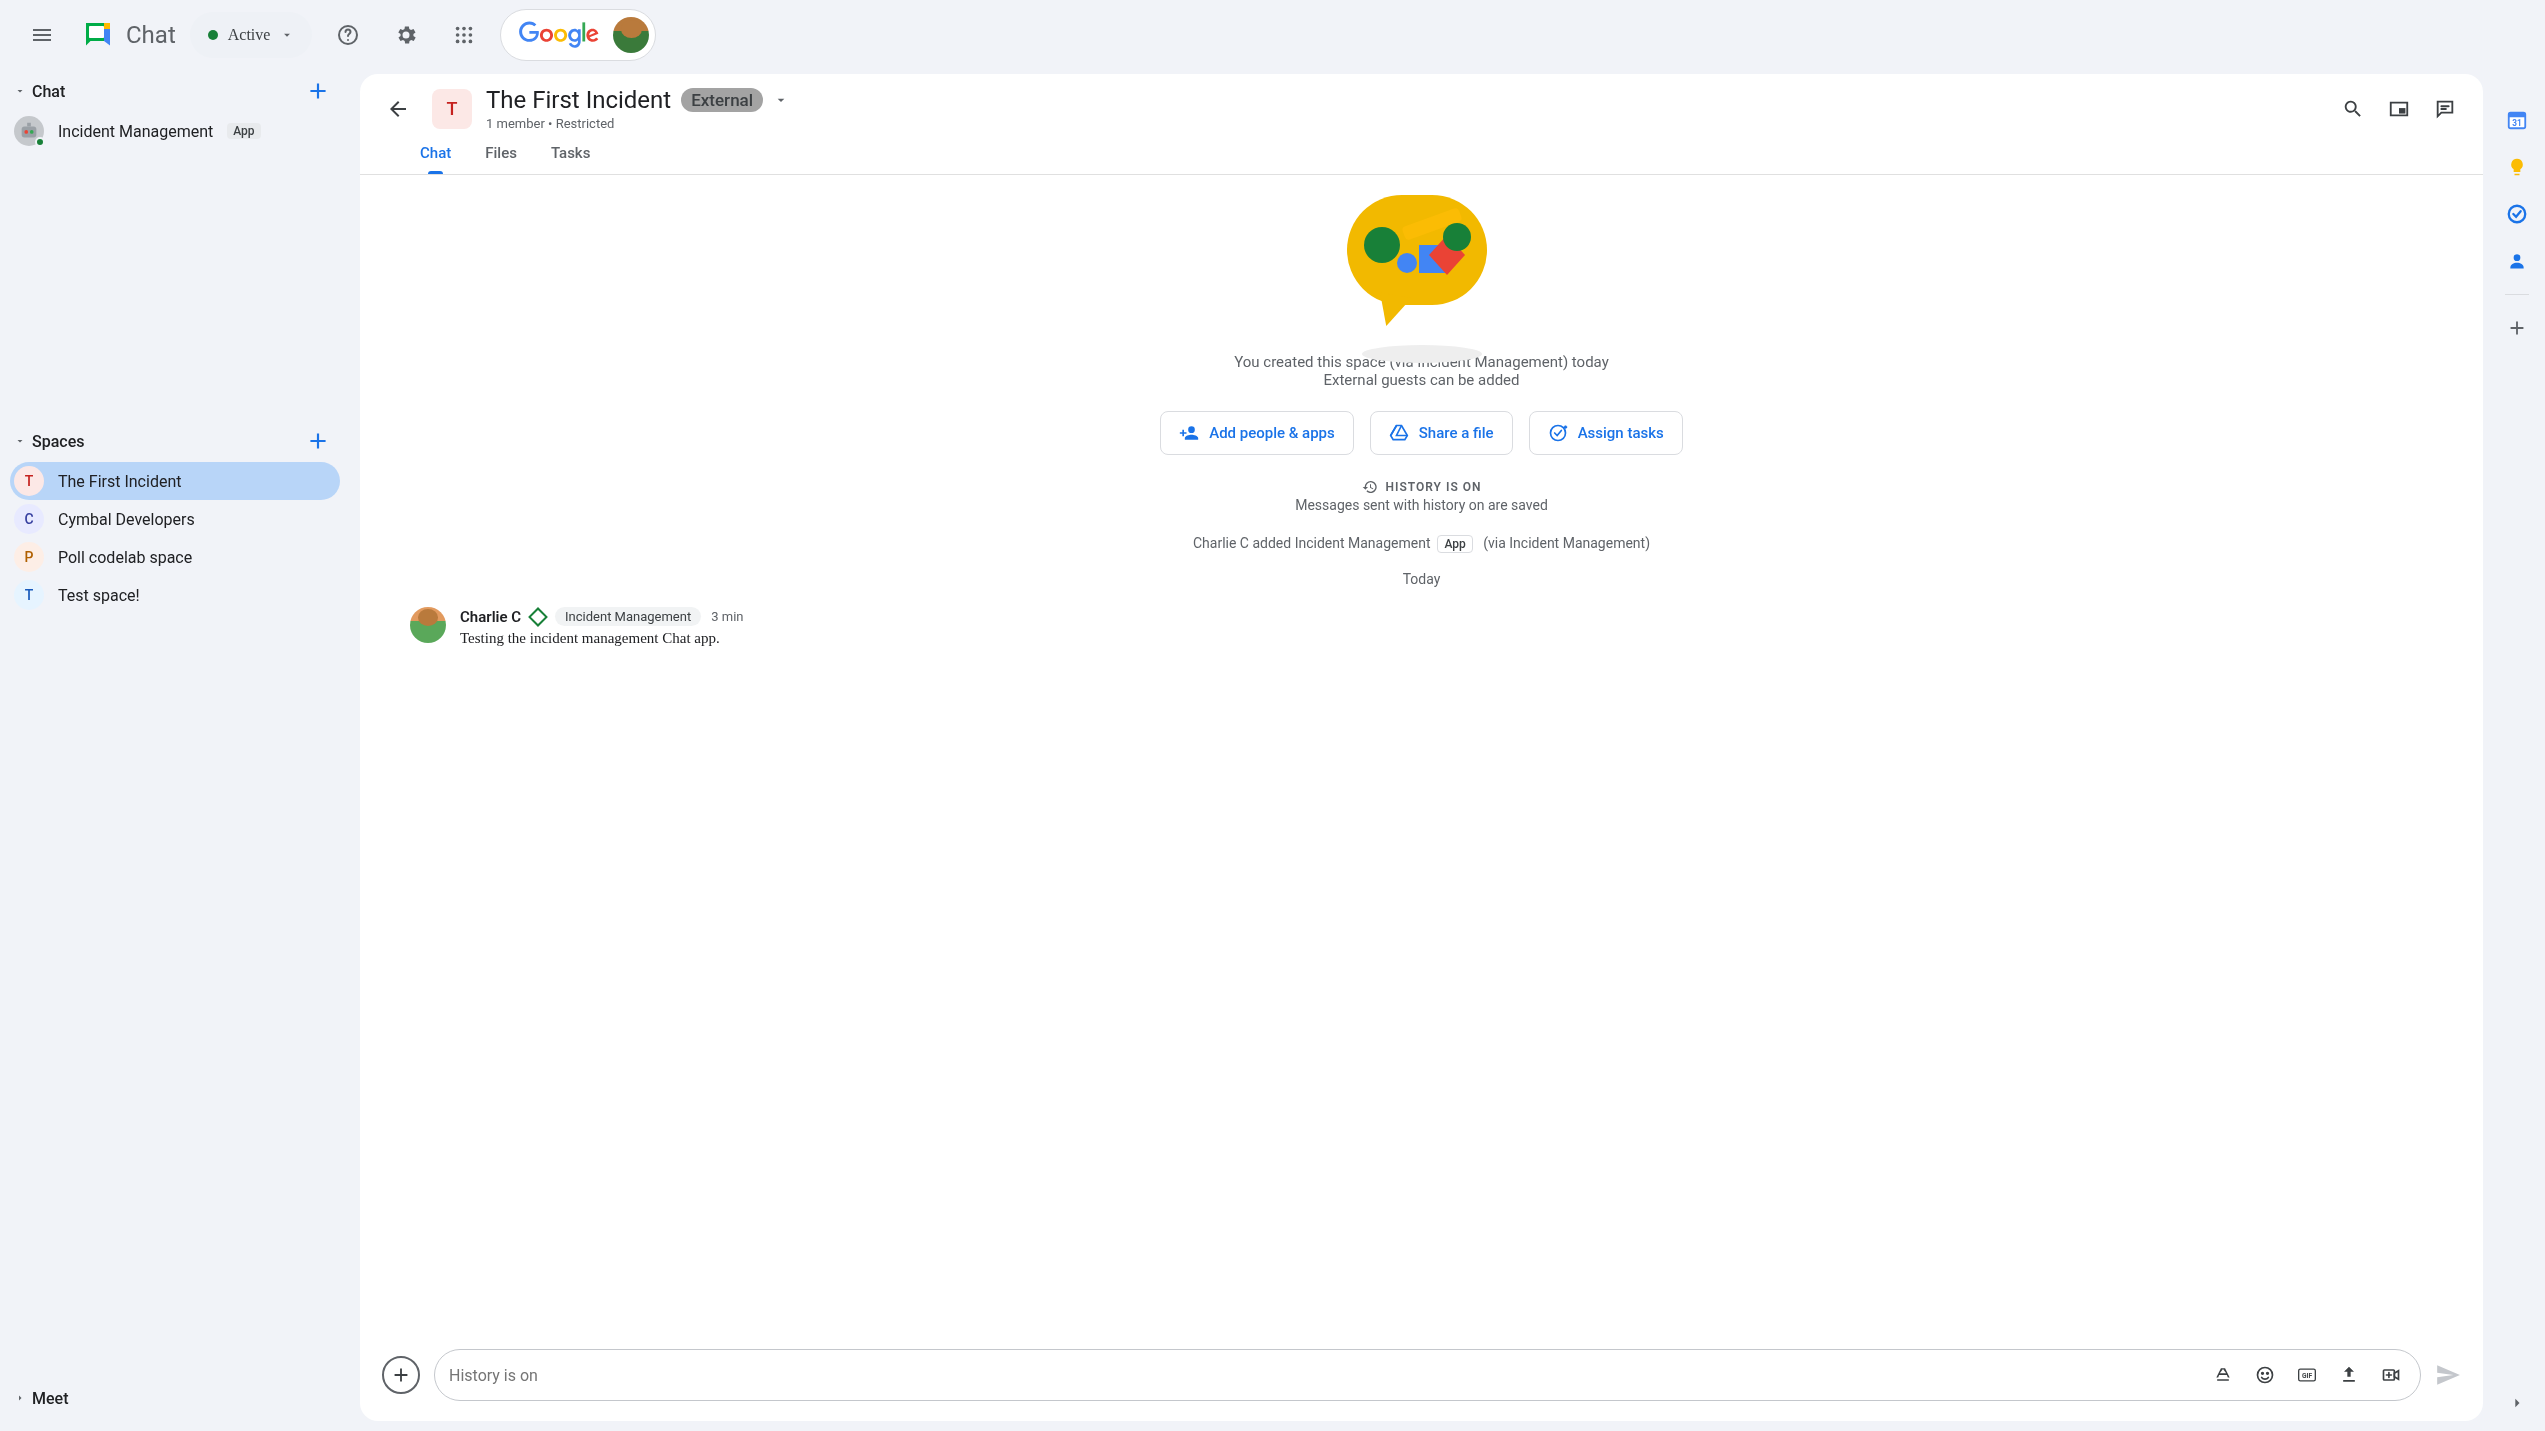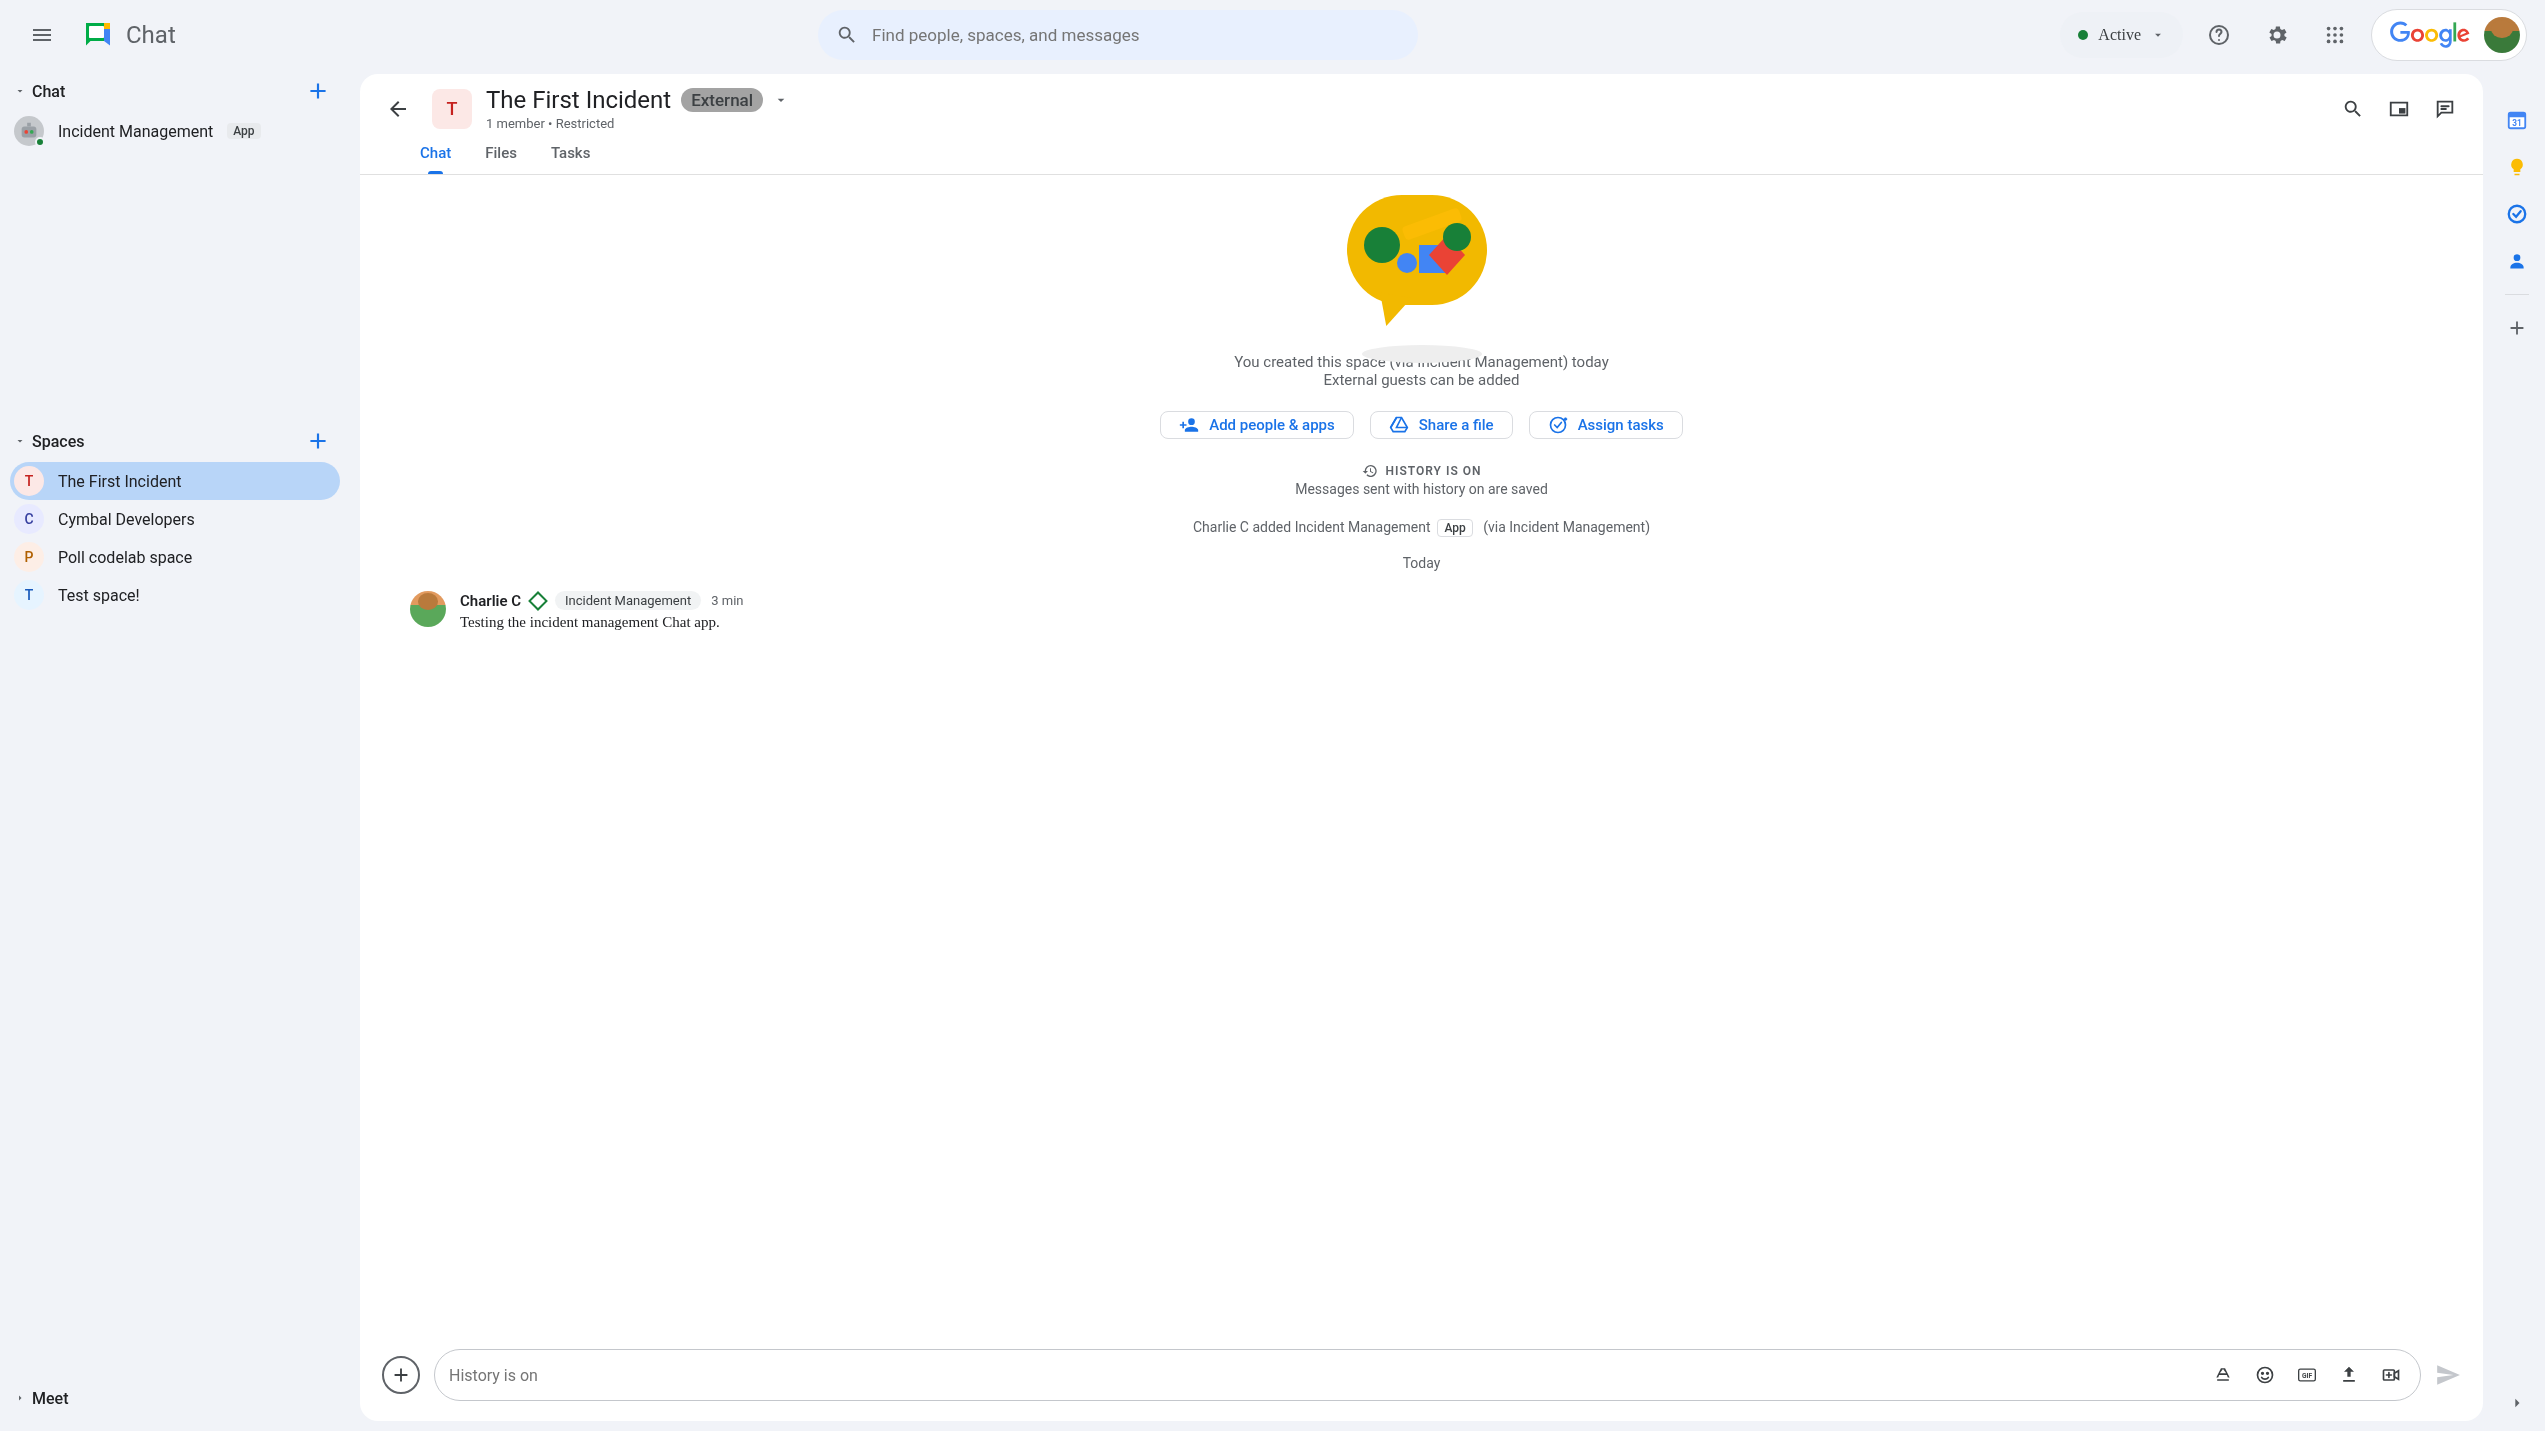--- a/index.html
+++ b/index.html
@@ -62,21 +62,21 @@
     .tab.active::after { content:''; position:absolute; bottom:0; left:25%; right:25%; height:3px; background:#1a73e8; border-radius:3px 3px 0 0; }
 
     .scroll-area { flex:1; overflow-y:auto; padding:20px 40px; }
     .hero { display:flex; flex-direction:column; align-items:center; text-align:center; }
     .hero-art { width:150px; height:140px; margin-bottom:18px; position:relative; }
     .bubble-shape { width:140px; height:110px; background:#f2b900; border-radius:55px; position:relative; }
     .bubble-tail { position:absolute; bottom:-22px; left:30px; width:0; height:0; border-left:12px solid transparent; border-right:20px solid transparent; border-top:32px solid #f2b900; transform:rotate(10deg); }
     .shadow-el { width:120px; height:18px; background:#eee; border-radius:50%; position:absolute; bottom:-28px; left:15px; }
     .hero p { color:#5f6368; font-size:15px; }
     .hero-btns { display:flex; gap:16px; margin-top:22px; }
-    .pill-btn { display:flex; align-items:center; gap:10px; border:1px solid #dadce0; background:#fff; border-radius:8px; height:28px; padding:0 18px; color:#1a73e8; font-size:15px; font-weight:500; cursor:pointer; }
+    .pill-btn { display:flex; align-items:center; gap:10px; border:1px solid #dadce0; background:#fff; border-radius:8px; height:44px; padding:0 18px; color:#1a73e8; font-size:15px; font-weight:500; cursor:pointer; }
     .hist-row { display:flex; gap:8px; align-items:center; justify-content:center; margin-top:24px; color:#5f6368; font-size:12px; font-weight:600; letter-spacing:1px; }
     .save-note { color:#5f6368; font-size:14px; margin-top:2px; }
     .sys-line { color:#5f6368; font-size:14px; margin-top:22px; }
     .today-divider { color:#5f6368; font-size:14px; margin-top:20px; }
 
     .message { display:flex; gap:14px; margin-top:20px; padding:0 10px; }
     .msg-av { width:36px;height:36px;border-radius:50%; background:linear-gradient(#e29a5e 40%, #5aa85a 40%); position:relative; overflow:hidden; flex-shrink:0;}
     .msg-av::after { content:''; position:absolute; width:58%; height:48%; background:#b97a3c; border-radius:50%; top:6%; left:21%; }
     .msg-head { display:flex; align-items:center; gap:10px; }
     .sender { font-size:15px; font-weight:600; color:#202124; }
@@ -113,28 +113,20 @@
   <div class="logo-chat">
     <span class="glyph">
       <svg width="36" height="36" viewBox="0 0 48 48">
           <path fill="#00ac47" d="M8 8h24v24H14l-6 6z"></path>
           <path fill="#ffba00" d="M32 8h8v8h-8z"></path>
           <path fill="#4285f4" d="M32 16h8v22l-8-6z"></path>
           <rect x="12" y="12" width="20" height="16" fill="#fff" rx="1"></rect>
         </svg>
     </span>
     <span class="product-name">Chat</span>
-  </div>
-  <div class="search-wrap">
-    <div class="search">
-      <svg width="22" height="22" viewBox="0 0 24 24" fill="#5f6368">
-          <path d="M15.5 14h-.79l-.28-.27a6.5 6.5 0 10-.7.7l.27.28v.79l5 4.99L20.49 19l-4.99-5zm-6 0A4.5 4.5 0 1114 9.5 4.5 4.5 0 019.5 14z"></path>
-        </svg>
-      <input placeholder="Find people, spaces, and messages" style="">
-    </div>
   </div>
   <div class="status-pill">
     <span class="green-dot"></span>
     <span class="lbl">Active</span>
     <svg width="14" height="14" viewBox="0 0 24 24" fill="#5f6368">
         <path d="M7 10l5 5 5-5z"></path>
       </svg>
   </div>
   <div class="hdr-icon">
     <svg width="24" height="24" viewBox="0 0 24 24" fill="none" stroke="#5f6368" stroke-width="2">

